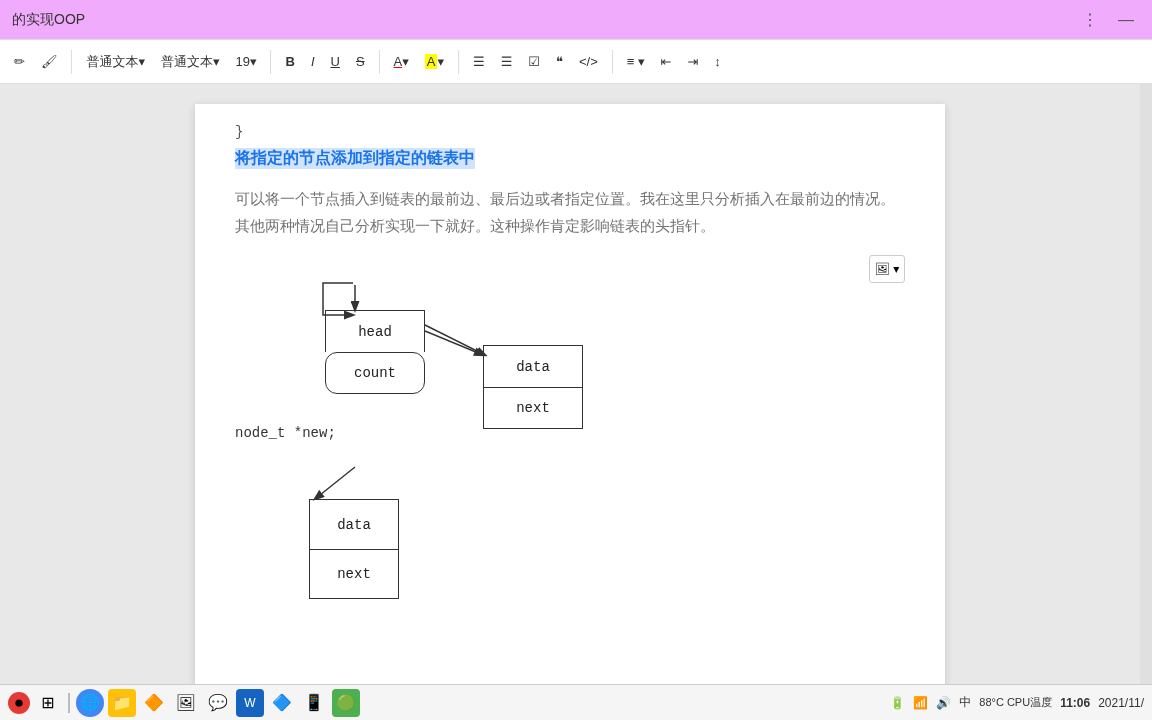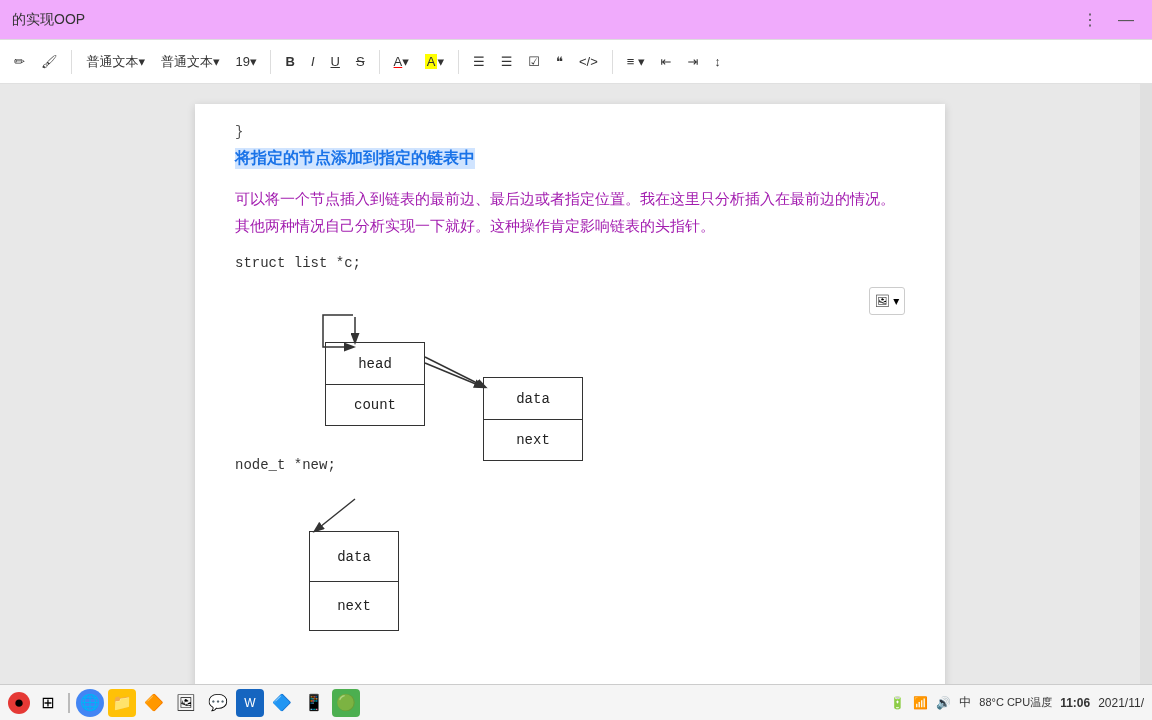--- a/index.html
+++ b/index.html
@@ -100,21 +100,21 @@
       color: #1a73e8;
       background: #d0e4ff;
       display: inline-block;
       margin-bottom: 16px;
       text-align: center;
     }
 
     .body-text {
       font-size: 15px;
       line-height: 1.8;
-      color: #a21caf;
+      color: #737373;
       margin-bottom: 16px;
     }
 
     .code-block {
       font-family: 'Courier New', monospace;
       font-size: 14px;
       color: #333;
       margin-bottom: 16px;
     }
 
@@ -266,23 +266,20 @@
       
       <div style="font-size:14px; color:#555; margin-bottom:8px; font-family:'Courier New',monospace;">}</div>
 
       
       <div class="section-title">将指定的节点添加到指定的链表中</div>
 
       
       <div class="body-text">可以将一个节点插入到链表的最前边、最后边或者指定位置。我在这里只分析插入在最前边的情况。其他两种情况自己分析实现一下就好。这种操作肯定影响链表的头指针。</div>
 
       
-      <div class="code-block">
-        <span>struct list *c;</span>
-      </div>
 
       
       <div class="diagram-wrapper">
 
         <div class="image-icon">
           <span>🖼 ▾</span>
         </div>
 
         <div class="list-diagram">
           <svg class="diagram-svg" viewBox="0 0 420 200">
@@ -296,21 +293,21 @@
               </marker>
             </defs>
 
             <path d="M 98 28 L 68 28 L 68 60 L 98 60" fill="none" stroke="#333" stroke-width="1.5" marker-end="url(#arrowhead)"></path>
           </svg>
 
           <div style="position:absolute; left:70px; top:55px; width:99px;">
             <div class="node-cell" style="width:100px; height:42px; border-bottom: none;">
               <span>head</span>
             </div>
-            <div class="node-cell" style="width:100px; height:42px;">
+            <div class="node-cell" style="width:100px; height:42px;border-radius:12px;">
               <span>count</span>
             </div>
           </div>
 
           <svg style="position:absolute; top:0; left:0; width:420px; height:200px; pointer-events:none;">
             <defs>
               <marker id="arr2" markerWidth="8" markerHeight="6" refX="6" refY="3" orient="auto">
                 <polygon points="0 0, 8 3, 0 6" fill="#333"></polygon>
               </marker>
             </defs>

